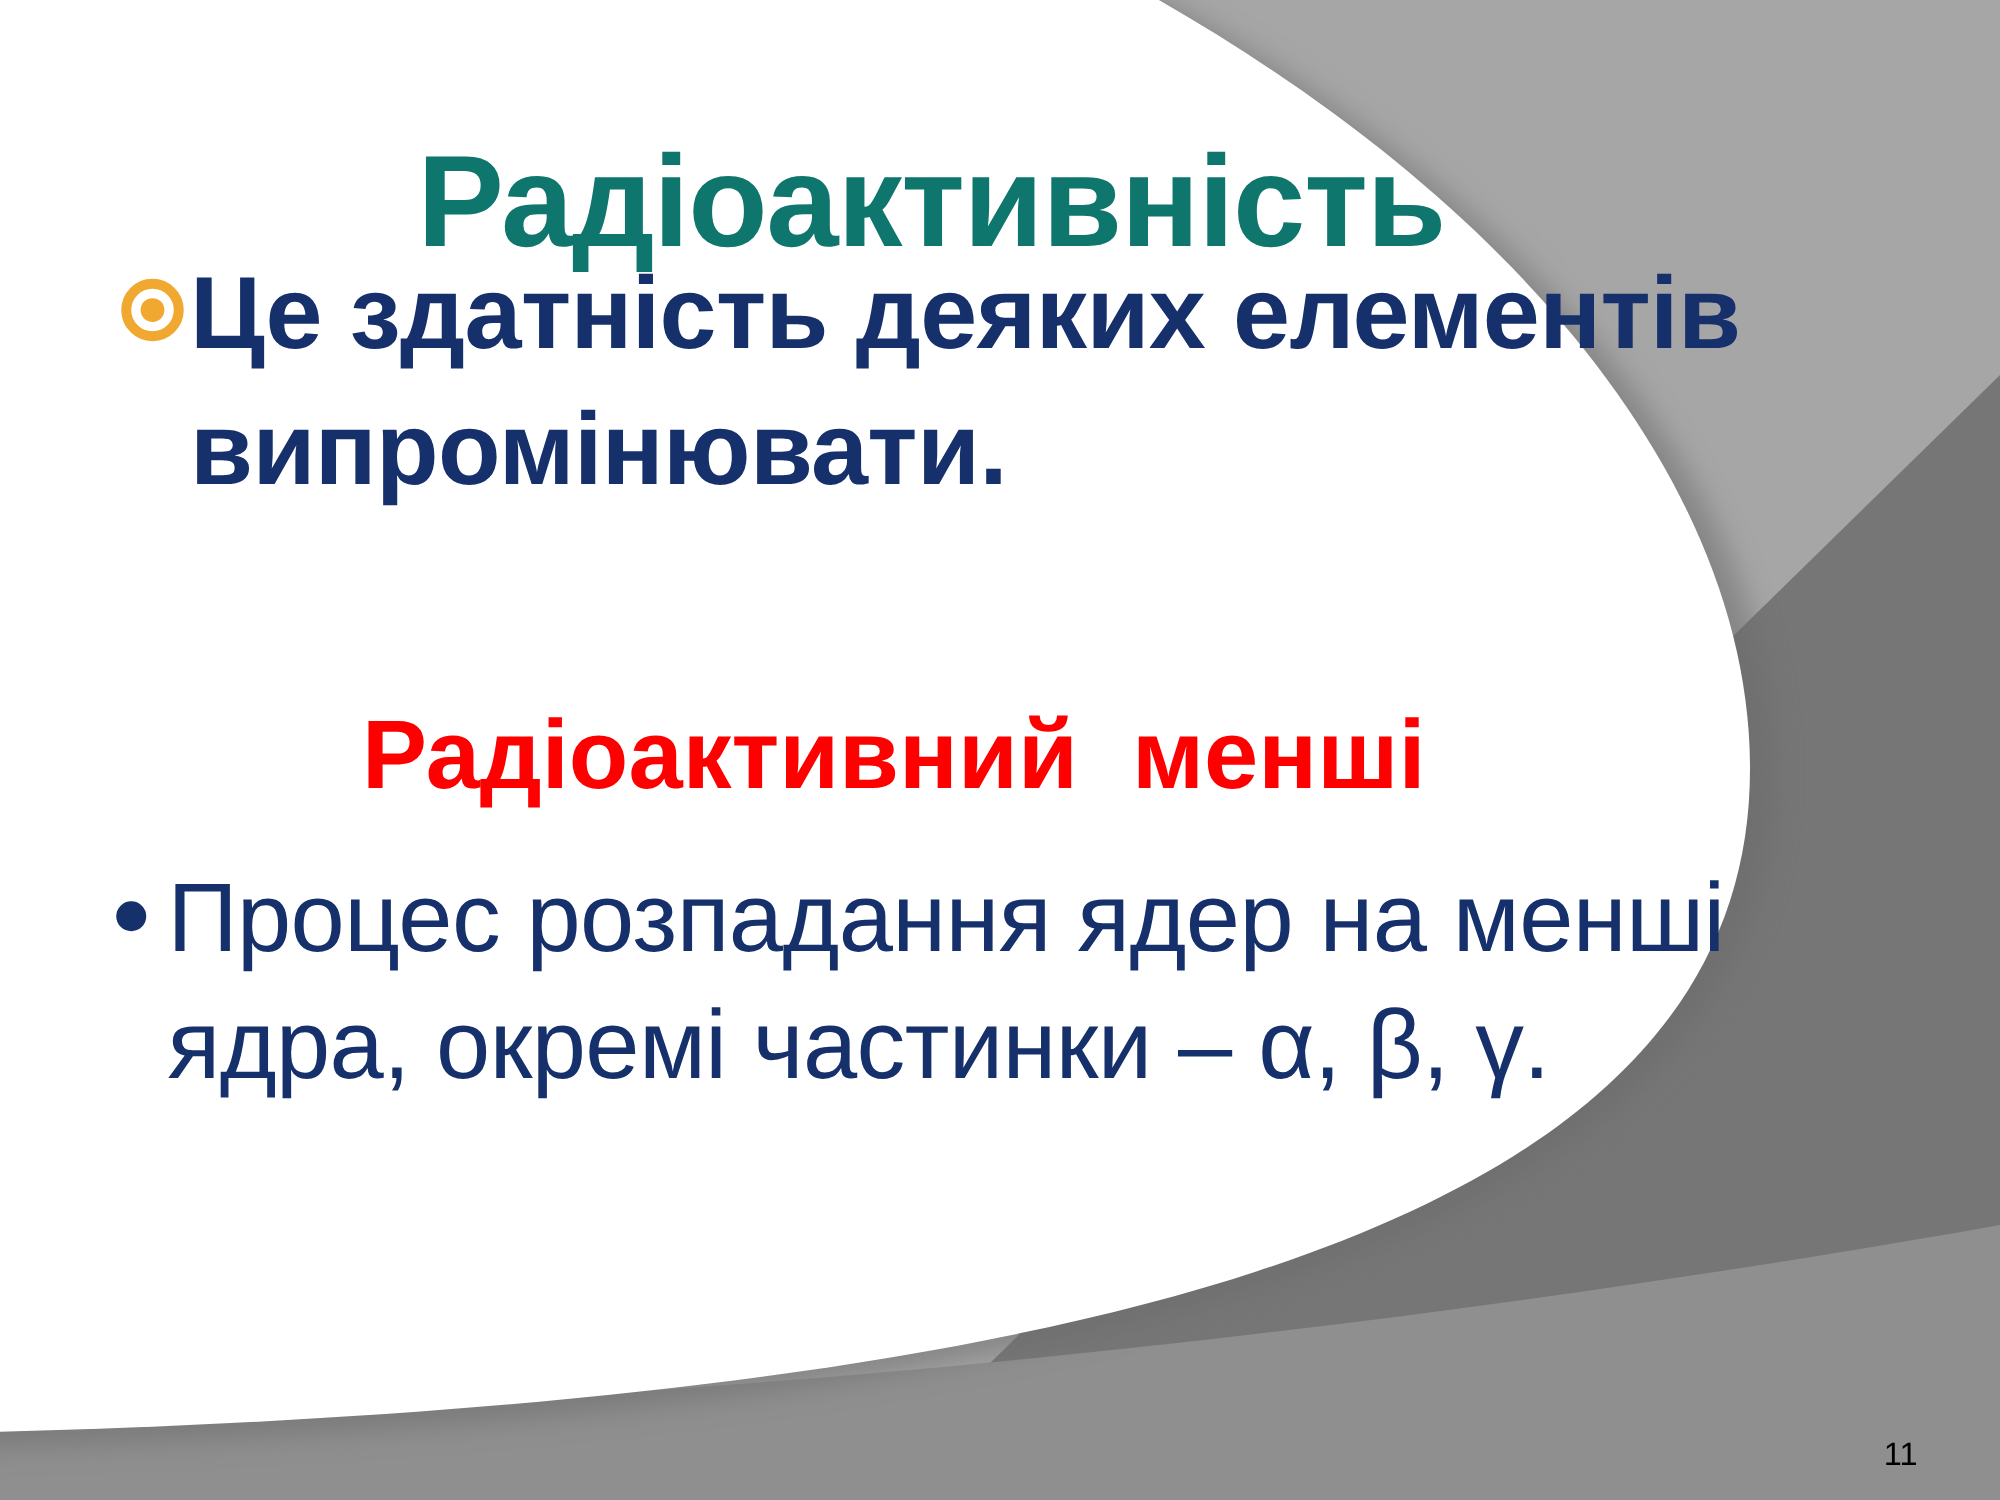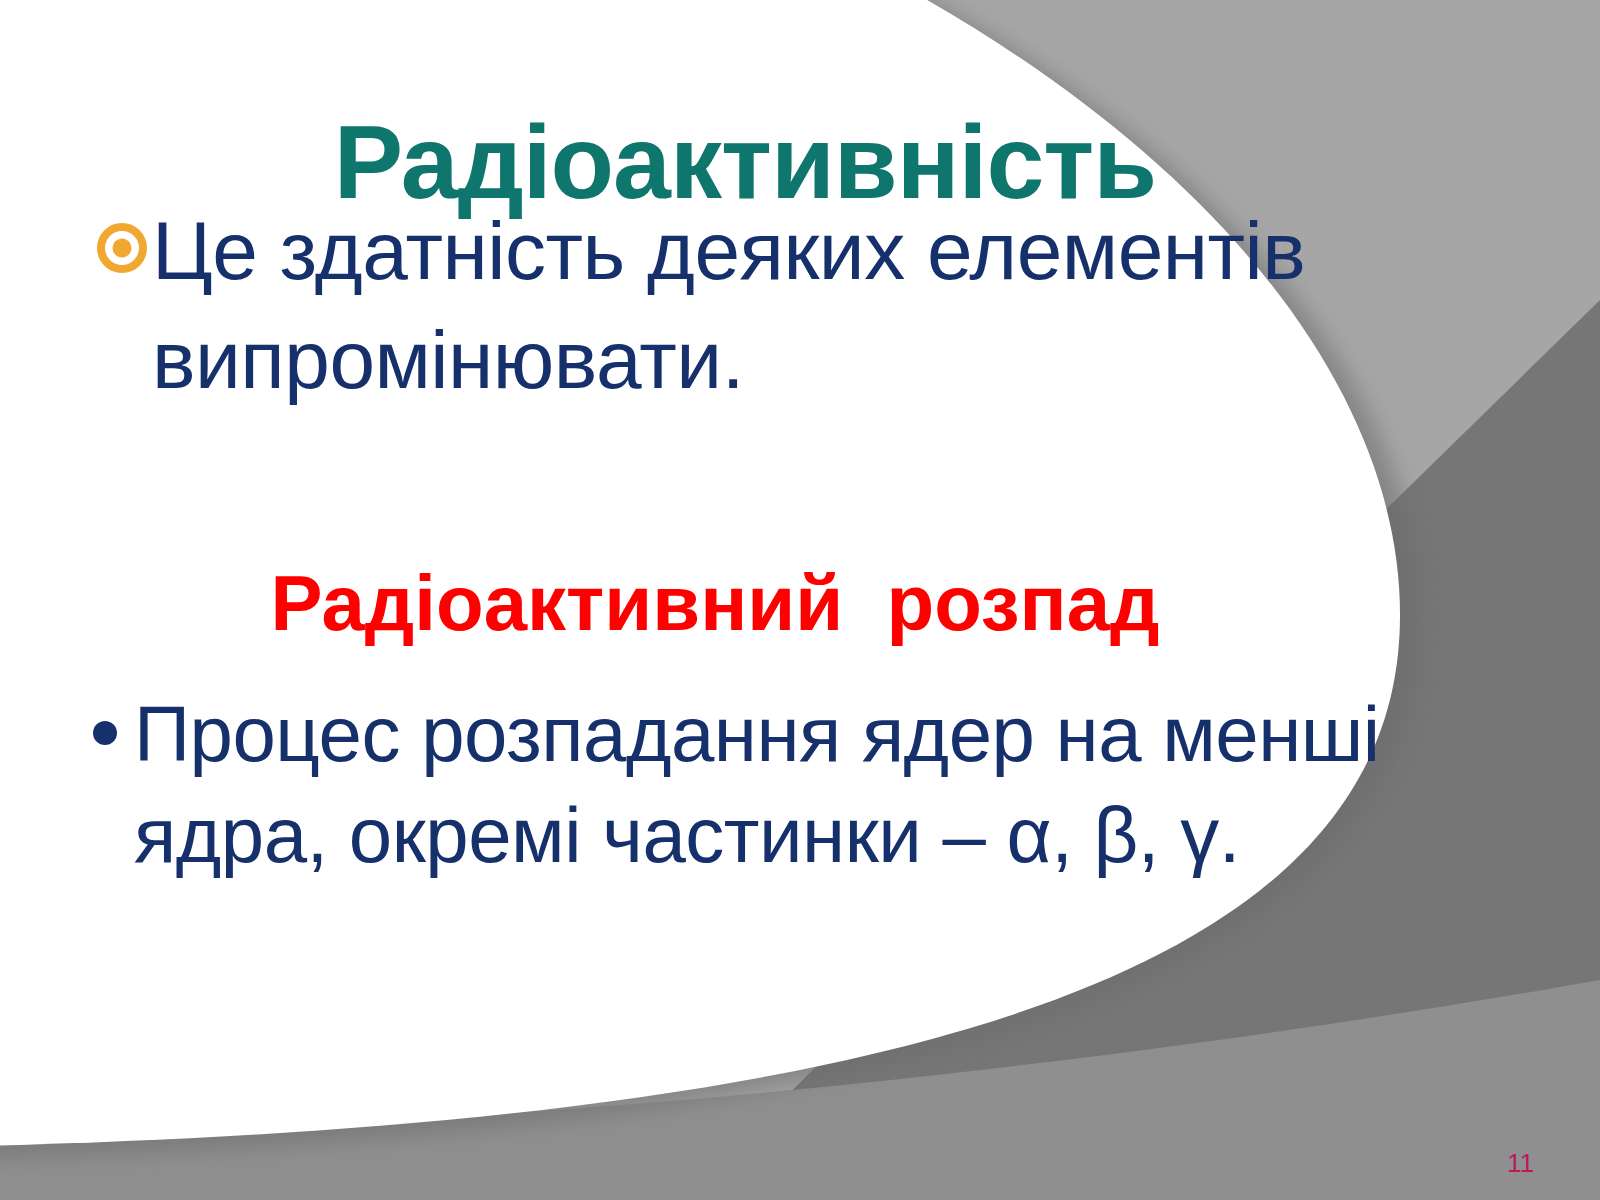--- a/index.html
+++ b/index.html
@@ -66,21 +66,21 @@
     flex: 0 0 auto;
     width: 52px;
     height: 52px;
     margin-top: 26px;
     margin-right: 4px;
   }
   .bullet-text-1 {
     flex: 1 1 auto;
     color: #16306b;
     font-size: 82px;
-    font-weight: 400;
+    font-weight: 700;
     line-height: 1.33;
     letter-spacing: -0.5px;
   }
 
   
   .subheading {
     position: absolute;
     top: 496px;
     left: 0;
     width: 1430px;
@@ -113,21 +113,21 @@
     font-weight: 400;
     line-height: 1.3;
     letter-spacing: -0.5px;
   }
 
   .page-number {
     position: absolute;
     right: 66px;
     bottom: 24px;
     z-index: 3;
-    color: #be185d;
+    color: #000000;
     font-size: 26px;
     font-weight: 400;
     line-height: 1;
   }
 </style>
 </head>
 <body>
 
 <div id="slide">
 
@@ -161,21 +161,21 @@
     <div class="bullet-block-1">
       <div class="bullet-row">
         <svg class="ring-bullet" viewBox="0 0 52 52">
           <circle cx="26" cy="26" r="21" fill="none" stroke="#f0a830" stroke-width="8"></circle>
           <circle cx="26" cy="26" r="9.5" fill="#f0a830"></circle>
         </svg>
         <div class="bullet-text-1">Це здатність деяких елементів випромінювати.</div>
       </div>
     </div>
 
-    <h2 class="subheading">Радіоактивний  розпад</h2>
+    <h2 class="subheading">Радіоактивний  менші</h2>
 
     <div class="bullet-block-2">
       <div class="bullet-row">
         <svg class="dot-bullet" viewBox="0 0 26 26">
           <circle cx="13" cy="13" r="12" fill="#16306b"></circle>
         </svg>
         <div class="bullet-text-2">Процес розпадання ядер на менші ядра, окремі частинки – α, β, γ.</div>
       </div>
     </div>
 

